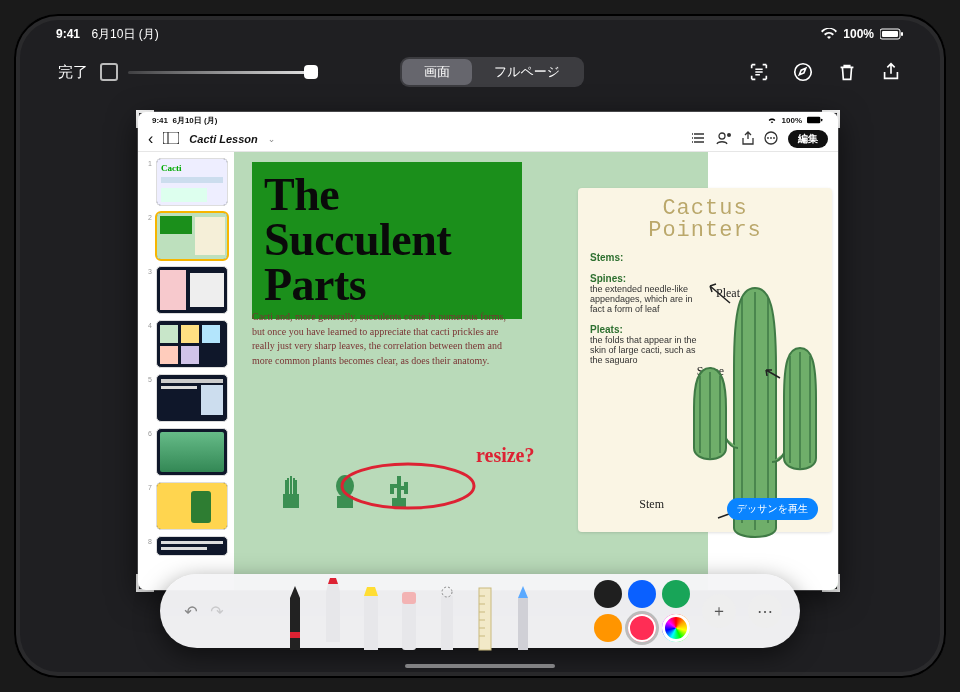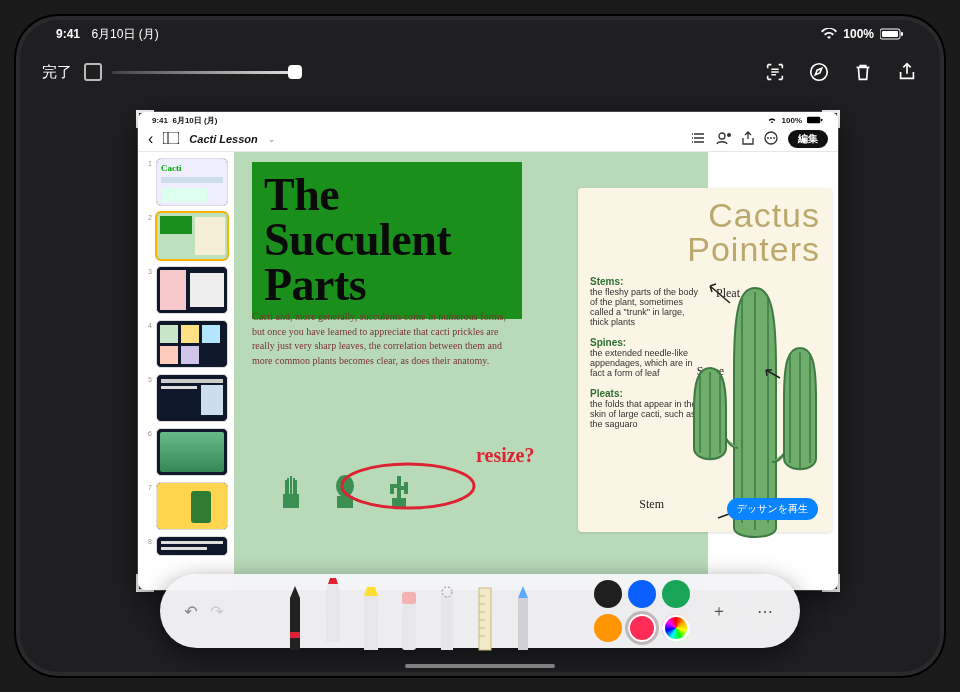--- a/index.html
+++ b/index.html
@@ -18,21 +18,21 @@
     display:flex; justify-content:space-between; align-items:center; padding:0 42px;
     color:#fff; font-size:12px; font-weight:600; }
   .outer-status .left span + span { margin-left:8px; font-weight:400; }
   .outer-status .right { display:flex; align-items:center; gap:6px; }
   .wifi-icon, .battery-icon { display:inline-block; }
   .wifi-icon svg, .battery-icon svg { display:block; }
 
   
   .markup-bar {
     position:absolute; top:36px; left:0; right:0; height:44px;
-    display:flex; align-items:center; padding:0 28px; color:#fff;
+    display:flex; align-items:center; padding:0 44px; color:#fff;
   }
   .markup-bar .done { font-size:15px; font-weight:500; margin-right:12px; }
   .markup-bar .crop { width:18px; height:18px; border:2px solid #bbb; border-radius:3px; margin-right:10px; }
   .opacity-slider { position:relative; width:190px; height:18px; }
   .opacity-slider .track { position:absolute; top:8px; left:0; right:0; height:3px;
     background:linear-gradient(to right, rgba(255,255,255,0.15), rgba(255,255,255,0.9));
     border-radius:2px; }
   .opacity-slider .knob { position:absolute; right:0; top:2px; width:14px; height:14px;
     background:#fff; border-radius:4px; }
 
@@ -100,21 +100,21 @@
   .resize-ann svg { width:100%; height:100%; }
   .resize-ann text { font-family: "Comic Sans MS", cursive; font-size:20px; fill:#d23; font-weight:600; }
 
   .mini-plants { position:absolute; left:40px; top:318px; display:flex; gap:20px; }
   .mini-plants svg { width:34px; height:40px; }
 
   
   .card { position:absolute; right:6px; top:36px; width:254px; height:344px;
     background:#faf5e4; border-radius:4px; padding:10px 12px;
     box-shadow:0 1px 3px rgba(0,0,0,.12); }
-  .card-title { font-family:Liberation Sans, sans-serif; text-align:right; font-size:34px; line-height:1; color:#bba86a; text-shadow:0 0 1px #fff; letter-spacing:1px;}
+  .card-title { font-family:Liberation Mono, monospace; text-align:center; font-size:22px; line-height:1; color:#bba86a; text-shadow:0 0 1px #fff; letter-spacing:1px;}
   .card .entry { margin-top:10px; font-size:9px; color:#333; width:110px; }
   .card .entry b { display:block; color:#2e7030; font-size:10px; }
   .card .label { position:absolute; font-family:"Segoe Script","Comic Sans MS",cursive; font-size:12px; color:#222; }
   .card .lbl-pleat { right:92px; top:98px; }
   .card .lbl-spine { right:108px; top:176px; }
   .card .lbl-stem  { right:168px; bottom:20px; }
 
   .cactus { position:absolute; right:-8px; top:60px; width:170px; height:300px; }
 
   .replay { position:absolute; right:14px; bottom:12px; background:#0a84ff; color:#fff;
@@ -170,20 +170,24 @@
       </span>
     </div>
   </div>
 
   <div class="markup-bar">
     <div class="done">完了</div>
     <div class="crop"></div>
     <div class="opacity-slider">
       <div class="track"></div>
         <div class="knob"></div>
+    </div>
+    <div class="seg">
+      <div class="opt active">画面</div>
+      <div class="opt">フルページ</div>
     </div>
     <div class="markup-right">
       <span>
         <svg class="ic" viewBox="0 0 24 24">
             <path d="M4 4h4M4 4v4M20 4h-4M20 4v4M4 20h4M4 20v-4M20 20h-4M20 20v-4M8 9h8M8 12h8M8 15h5"></path>
           </svg>
       </span>
       <span>
         <svg class="ic" viewBox="0 0 24 24">
             <circle cx="12" cy="12" r="9"></circle>
@@ -369,21 +373,20 @@
           </svg>
         </div>
 
         <div class="card">
           <div class="card-title">
             <span>Cactus</span><br><span>Pointers</span>
           </div>
 
           <div class="entry">
             <b>Stems:</b>
-            <span>the fleshy parts of the body of the plant, sometimes called a "trunk" in large, thick plants</span>
           </div>
           <div class="entry">
             <b>Spines:</b>
             <span>the extended needle-like appendages, which are in fact a form of leaf</span>
           </div>
           <div class="entry">
             <b>Pleats:</b>
             <span>the folds that appear in the skin of large cacti, such as the saguaro</span>
           </div>
 

